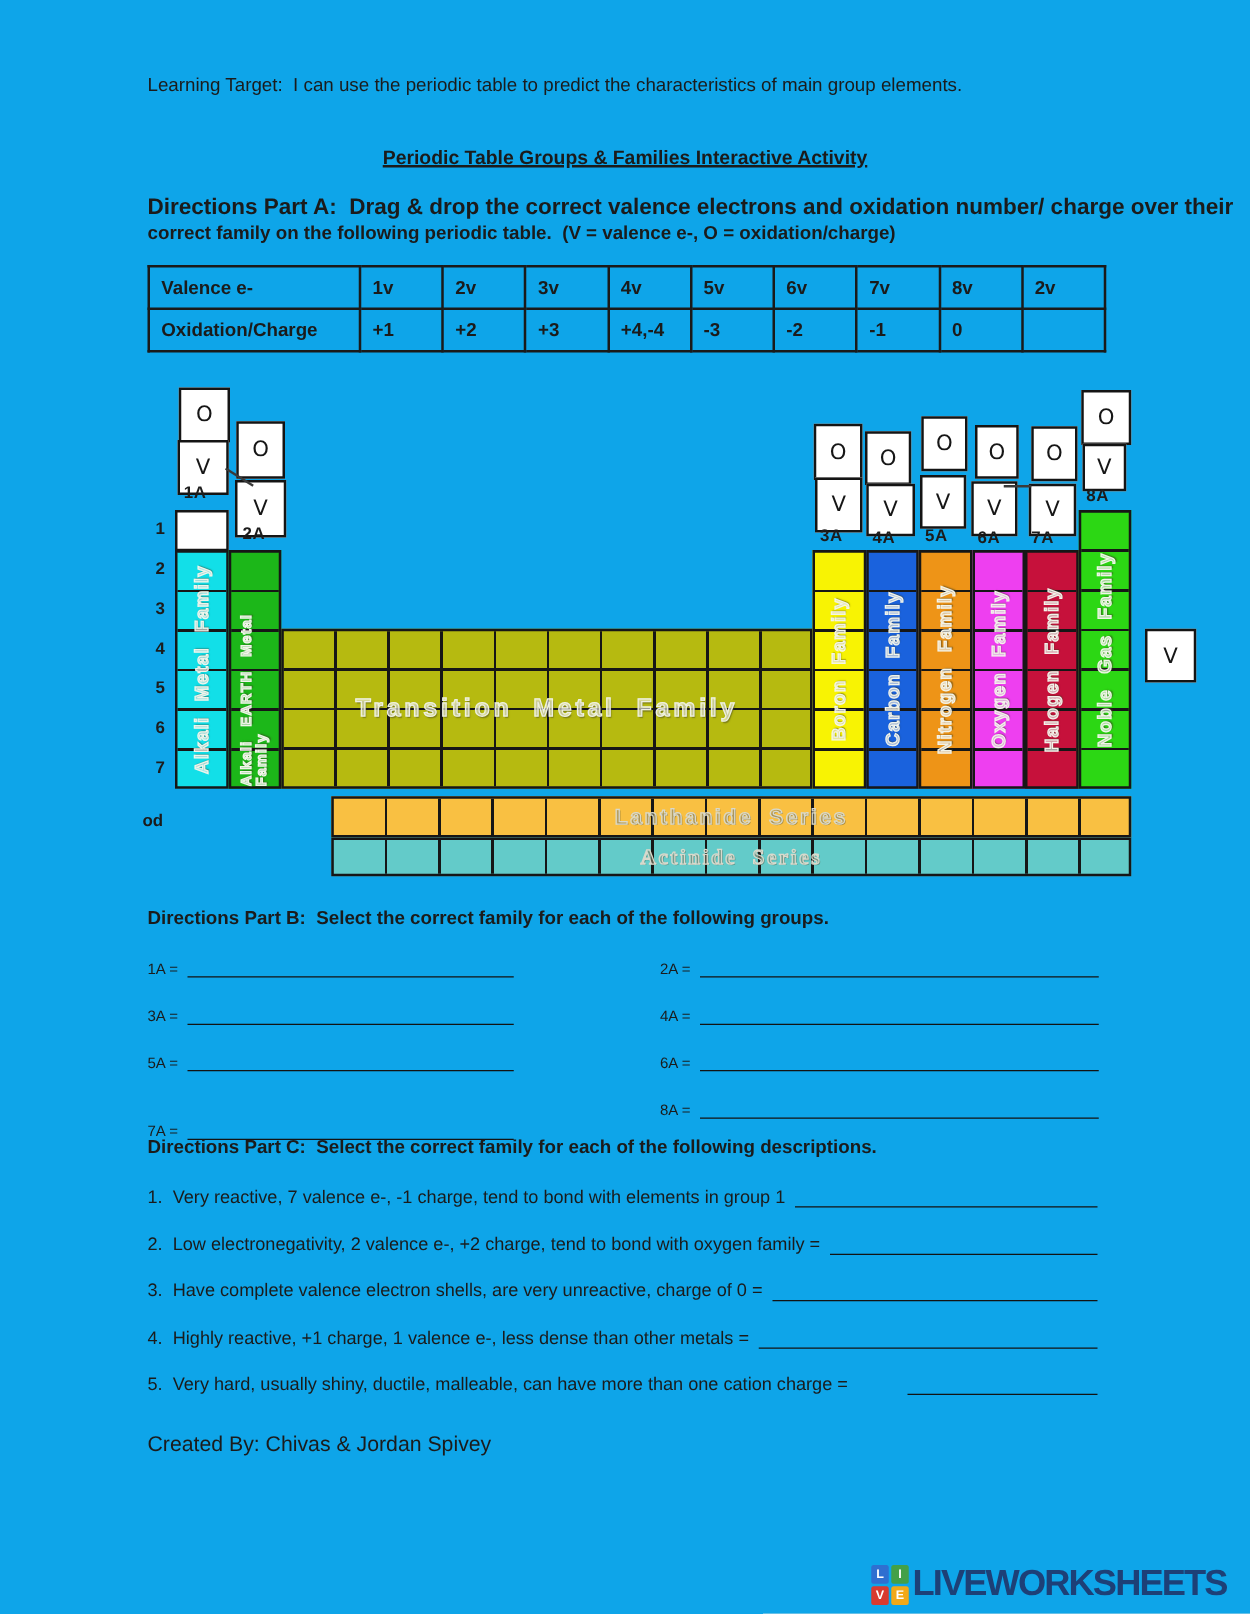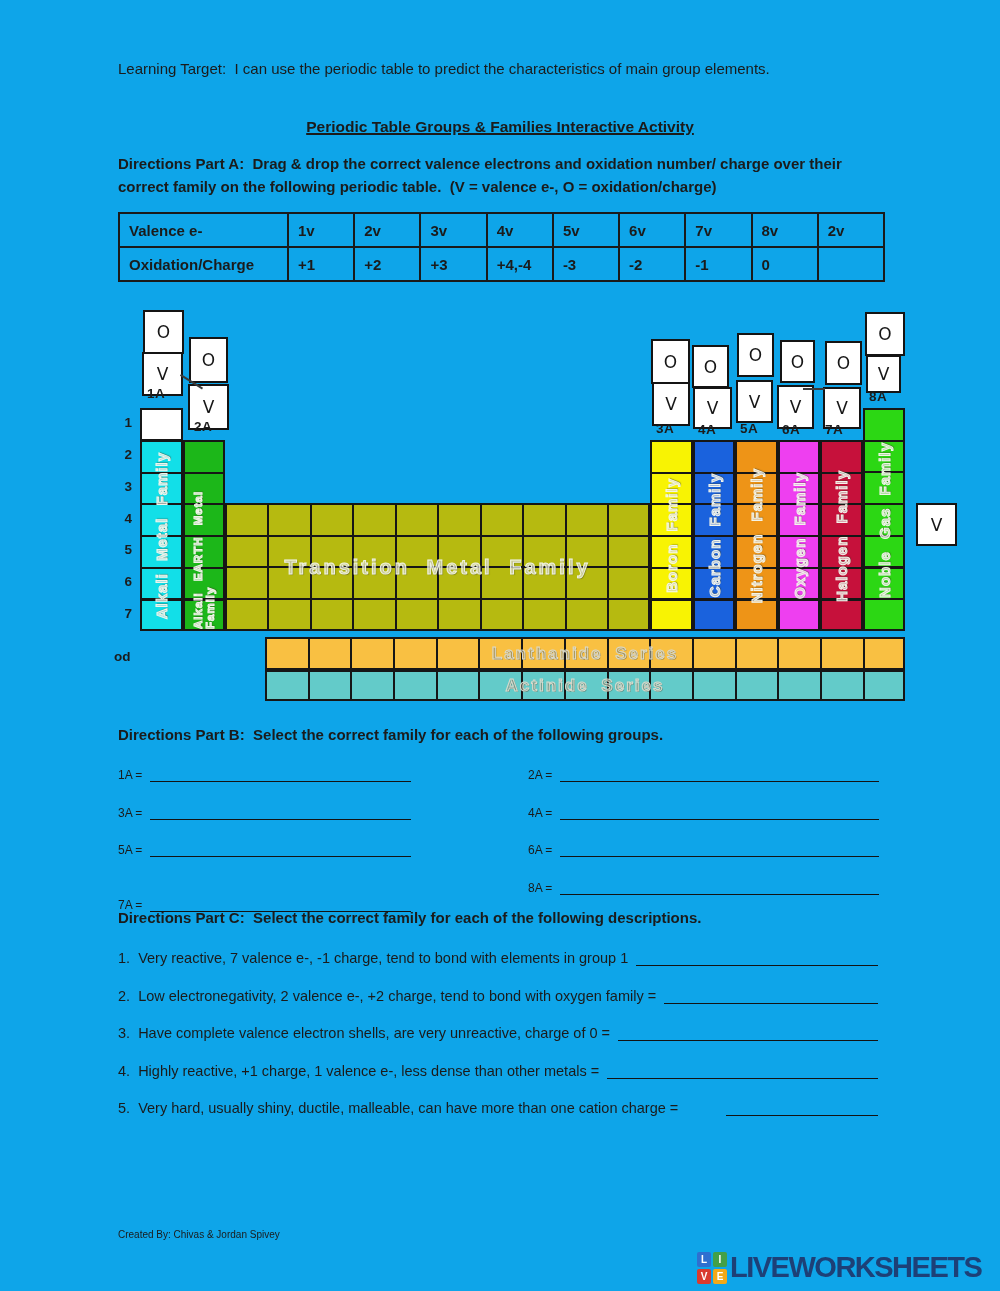--- a/index.html
+++ b/index.html
@@ -7,21 +7,21 @@
     position:relative;width:1000px;height:1291px;margin:0 auto;background:#0ea5e9;
     font-family:"Liberation Sans",sans-serif;color:#1b1b1b;overflow:hidden;
   }
   .abs{position:absolute;}
   .txt{white-space:pre-wrap;}
 
   
   #learning-target{left:118px;top:60px;font-size:15px;}
   #doc-title{left:0;top:118px;width:1000px;text-align:center;font-size:15.5px;font-weight:700;
              text-decoration:underline;text-decoration-thickness:1.5px;}
-  #parta-line1{left:118px;top:155px;font-size:15px;font-weight:700;}
+  #parta-line1{left:118px;top:155px;font-size:18px;font-weight:700;}
   #parta-line2{left:118px;top:178px;font-size:15px;font-weight:700;}
 
   
   #parta-table{left:118px;top:212px;width:767px;height:70px;border-collapse:collapse;table-layout:fixed;}
   #parta-table td{border:2px solid #1a1a1a;font-size:15px;font-weight:700;padding:0 0 0 9px;vertical-align:middle;}
   #parta-table td.hdr{width:158px;}
 
   
   .blk{box-sizing:border-box;border:2px solid #161616;display:flex;align-items:center;justify-content:center;overflow:hidden;}
   .hlines{background-image:repeating-linear-gradient(to bottom,transparent 0px,transparent 29.6px,#161616 29.6px,#161616 31.7px);}
@@ -102,21 +102,21 @@
   .pb-right{left:528px;width:351px;}
   #pb-r1{top:760px;}#pb-r2{top:798px;}#pb-r3{top:835px;}#pb-r4{top:890px;}
 
   
   #partc-dir{left:118px;top:909px;font-size:15px;font-weight:700;}
   .pc-row{left:118px;width:760px;display:flex;align-items:flex-end;height:22px;justify-content:flex-end;}
   .pc-text{font-size:14.5px;white-space:pre;}
   #pc-1{top:944px;}#pc-2{top:982px;}#pc-3{top:1019px;}#pc-4{top:1057px;}#pc-5{top:1094px;gap:40px;}
 
   
-  #footer-created{left:118px;top:1229px;font-size:10px;}
+  #footer-created{left:118px;top:1146px;font-size:17px;}
   #brand{left:697px;top:1251px;display:flex;align-items:center;}
   #brand-tiles{display:grid;grid-template-columns:14px 14px;grid-template-rows:15px 15px;gap:2px;margin-right:3px;}
   .tile{display:flex;align-items:center;justify-content:center;color:#fff;font-size:10px;font-weight:700;border-radius:2px;}
   #brand-word{font-size:29px;font-weight:700;letter-spacing:-1.5px;}
 </style>
 </head>
 <body>
 
 <div class="page">
 
@@ -218,21 +218,21 @@
   </div>
   <div class="abs blk hlines" id="col-halogen" style="background-color: rgb(198, 17, 59);">
     <span class="fam-label" id="lbl-halogen">Halogen Family</span>
   </div>
   <div class="abs blk hlines" id="col-noble" style="background-color: rgb(44, 215, 20);">
     <span class="fam-label" id="lbl-noble">Noble Gas Family</span>
   </div>
   <div class="abs blk vlines" id="row-lanth" style="background-color: rgb(249, 192, 66);">
     <span class="ser-label">Lanthanide Series</span>
   </div>
-  <div class="abs blk vlines" id="row-actin" style="background-color: rgb(99, 203, 201);">
+  <div class="abs blk vlines" id="row-actin" style="background-color: rgb(99, 203, 201); font-family: Liberation Serif, serif;">
     <span class="ser-label">Actinide Series</span>
   </div>
 
   <div class="abs txt" id="partb-dir">Directions Part B:  Select the correct family for each of the following groups.</div>
   <div class="abs pb-row pb-left" id="pb-r1">
     <span class="pb-label">1A =</span>
     <div class="blank-line"></div>
   </div>
   <div class="abs pb-row pb-right" id="pb-r1b" style="top:760px;">
     <span class="pb-label">2A =</span>

